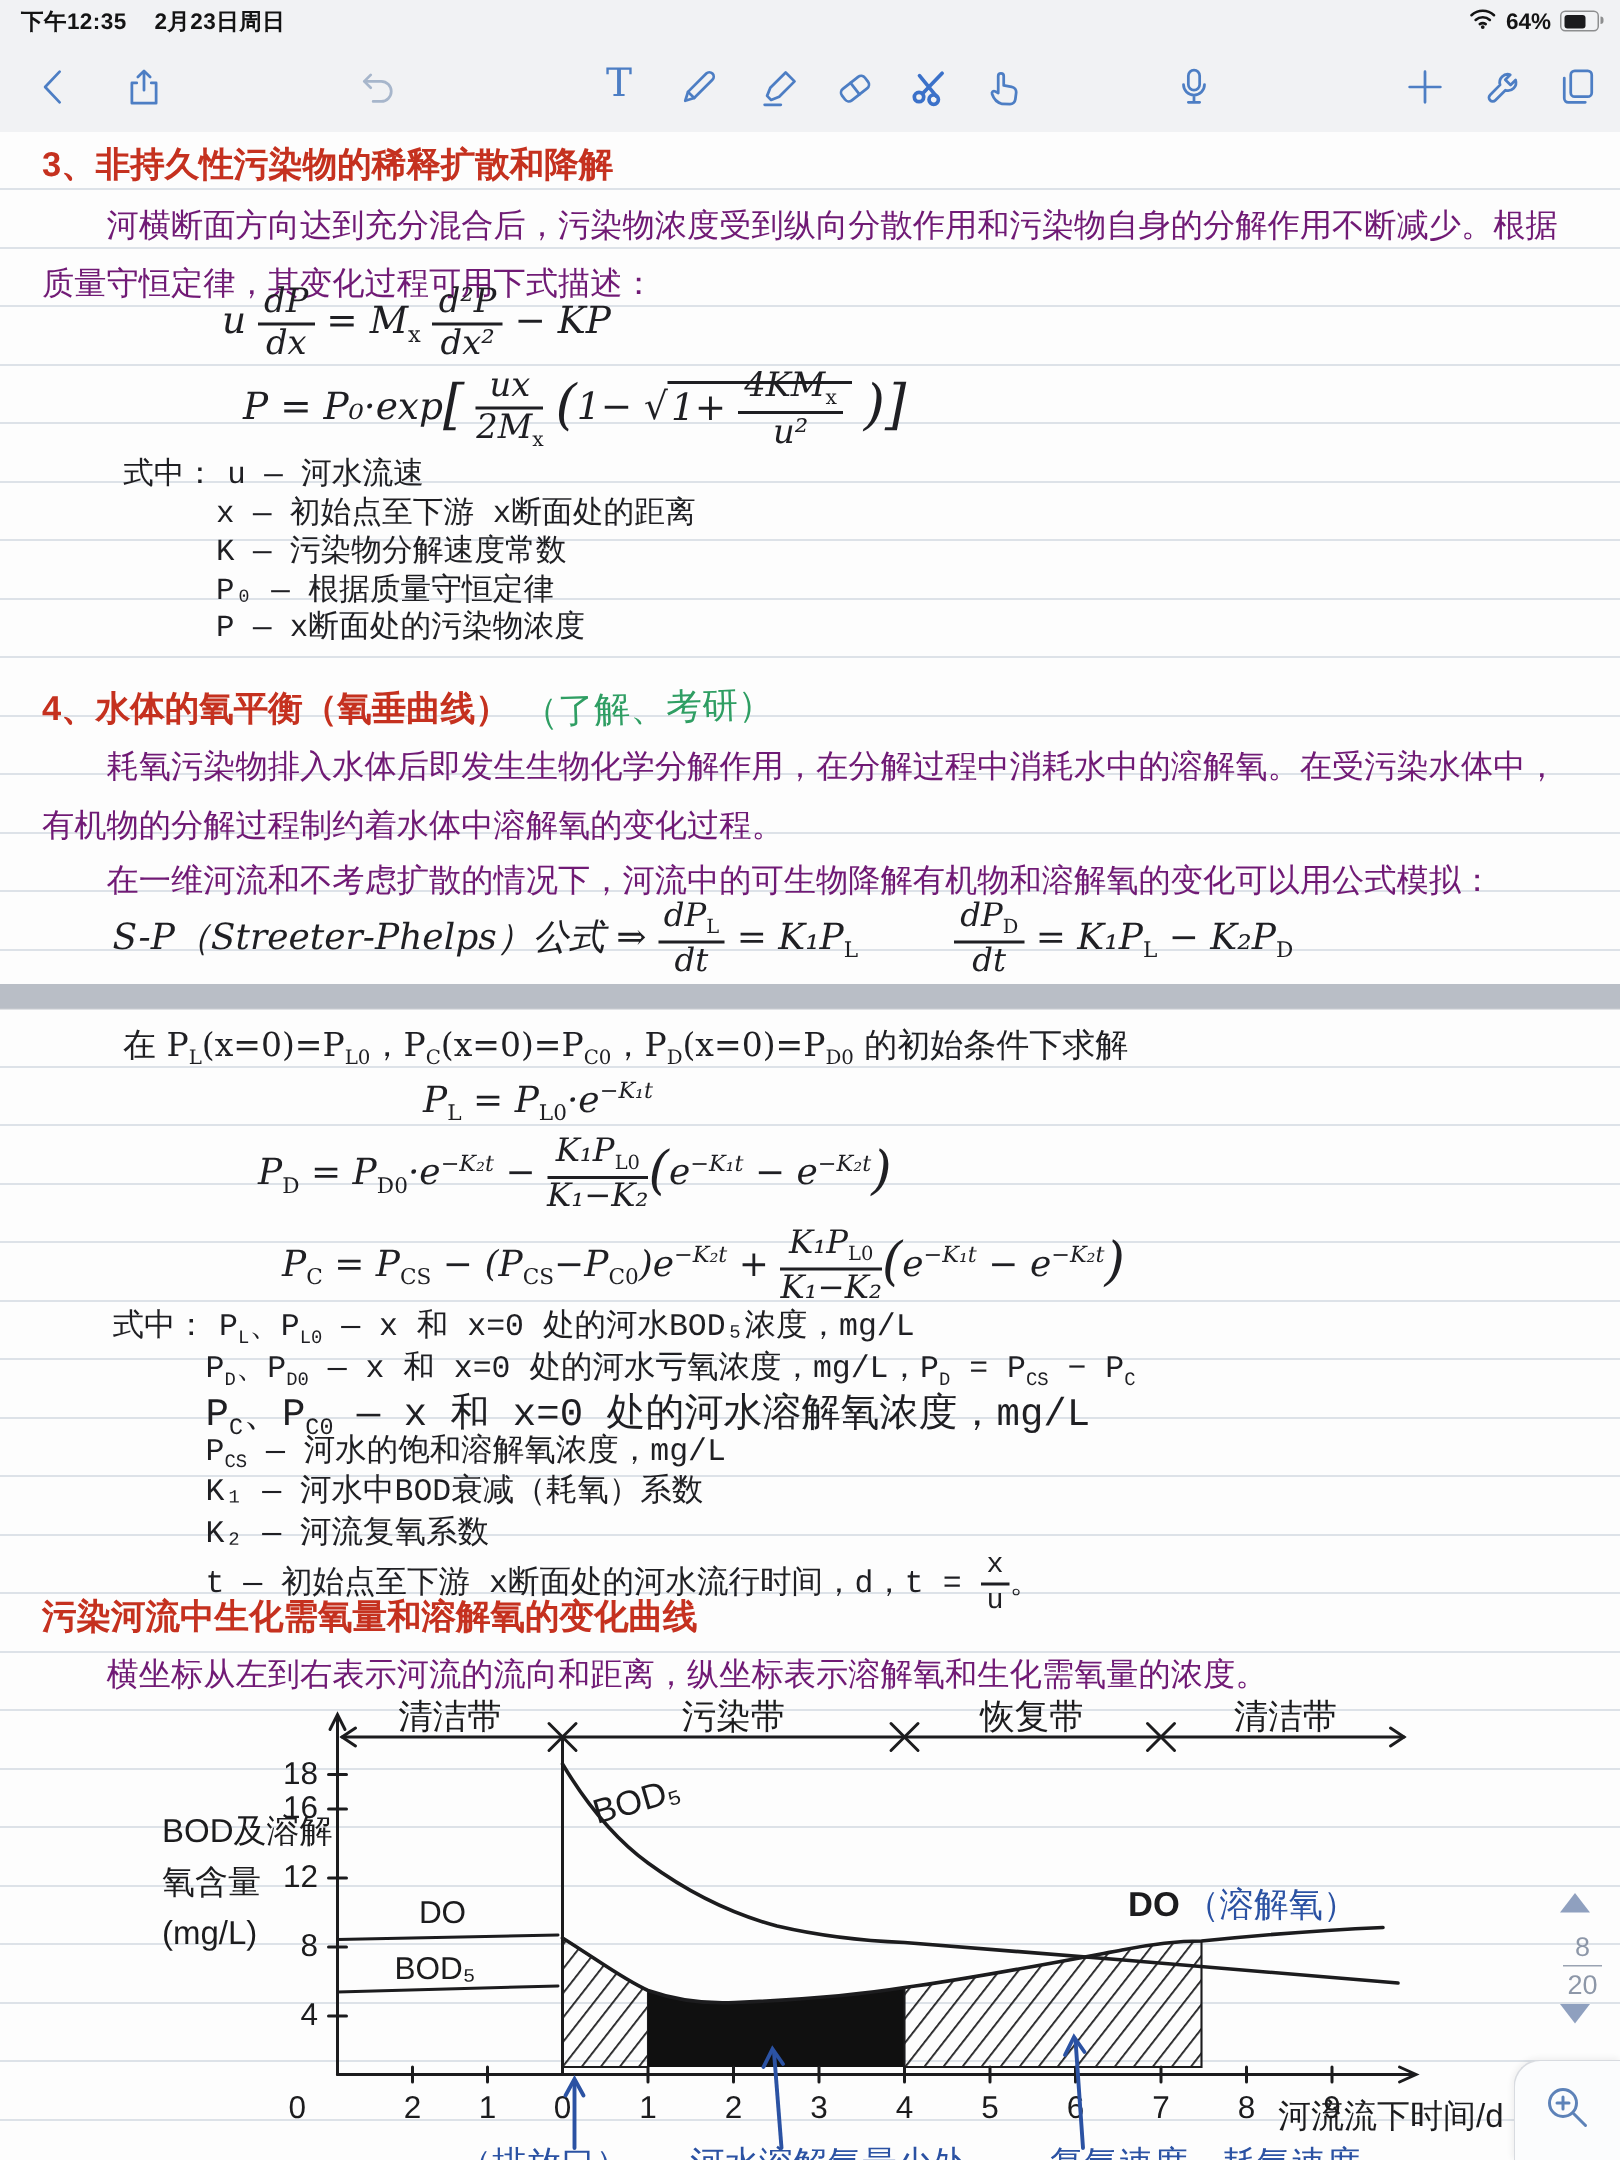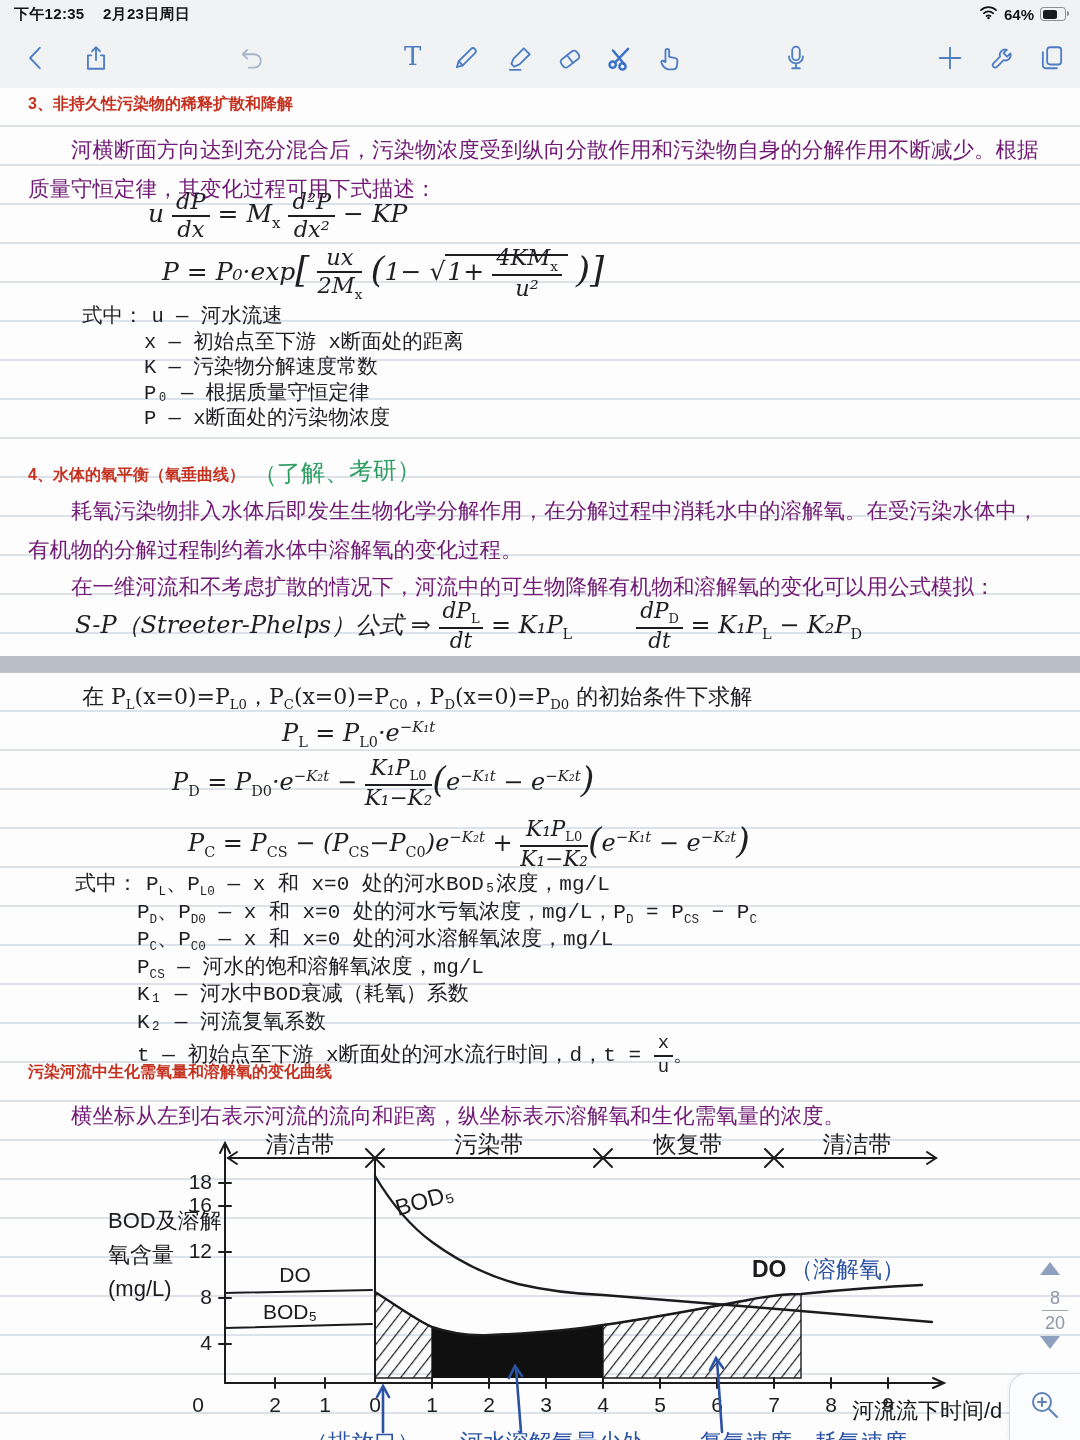--- a/index.html
+++ b/index.html
@@ -22,21 +22,21 @@
   .tico.active svg{stroke-width:2.3}
   .ttool{position:absolute;top:14px;font-family:"DejaVu Serif",serif;font-size:26px;line-height:28px;color:#4d7ec4}
   
   .page{position:absolute;left:0;width:1080px;background-color:#fdfdfd;
         background-image:repeating-linear-gradient(to bottom,transparent 0px,transparent 37.4px,#dde2e8 37.4px,#dde2e8 39px)}
   #page1{top:88px;height:568px;border-bottom:1px solid #c2c6cc}
   #page2{top:672px;height:768px;border-top:1px solid #c2c6cc}
   .sep{position:absolute;left:0;top:656px;width:1080px;height:16px;background:#b9bec6}
   
   .abs{position:absolute}
-  .rhead{font-size:16px;font-weight:700;color:#c5311f;white-space:nowrap}
+  .rhead{font-size:23px;font-weight:700;color:#c5311f;white-space:nowrap}
   .para{font-size:21.5px;line-height:39px;color:#701a75;text-indent:2em;width:1024px}
   .hw{font-family:Liberation Mono, monospace;color:#1f1f23}
   .formula{font-family:"DejaVu Serif",serif;font-style:italic;color:#1f1f23;white-space:nowrap}
   .formula sub,.hw sub{font-size:60%;font-style:normal}
   .formula sup{font-size:62%}
   .fr{display:inline-flex;flex-direction:column;text-align:center;vertical-align:middle;line-height:1.05;font-size:.9em}
   .fr span:first-child{border-bottom:2px solid currentColor;padding:0 4px 1px}
   .fr span:last-child{padding-top:1px}
   .bg{font-size:1.45em;font-weight:300;vertical-align:-6%}
   .rad{white-space:nowrap}
@@ -201,21 +201,21 @@
       <span>K₁−K₂</span>
     </span><span class="bg">(</span>e<sup>−K₁t</sup> − e<sup>−K₂t</sup><span class="bg">)</span></div>
 <div class="abs formula" style="left:188px;top:818px;font-size:24px">P<sub>C</sub> = P<sub>CS</sub> − (P<sub>CS</sub>−P<sub>C0</sub>)e<sup>−K₂t</sup> + <span class="fr">
       <span>K₁P<sub>L0</sub></span>
       <span>K₁−K₂</span>
     </span><span class="bg">(</span>e<sup>−K₁t</sup> − e<sup>−K₂t</sup><span class="bg">)</span></div>
 
 <div class="abs" style="left:75px;top:869px">
   <div class="defrow" style="height:27.5px;font-size:21px"><span class="wl hw">式中：</span><span class="hw">P<sub>L</sub>、P<sub>L0</sub> — x 和 x=0 处的河水BOD₅浓度，mg/L</span></div>
   <div class="defrow ind" style="height:27.5px;font-size:21px"><span class="hw">P<sub>D</sub>、P<sub>D0</sub> — x 和 x=0 处的河水亏氧浓度，mg/L，P<sub>D</sub> = P<sub>CS</sub> − P<sub>C</sub></span></div>
-  <div class="defrow ind" style="height:27.5px;font-size:21px"><span class="hw">P<sub>C</sub>、P<sub>C0</sub> — x 和 x=0 处的河水溶解氧浓度，mg/L</span></div>
+  <div class="defrow ind" style="height:27.5px;font-size:26px"><span class="hw">P<sub>C</sub>、P<sub>C0</sub> — x 和 x=0 处的河水溶解氧浓度，mg/L</span></div>
   <div class="defrow ind" style="height:27.5px;font-size:21px"><span class="hw">P<sub>CS</sub> — 河水的饱和溶解氧浓度，mg/L</span></div>
   <div class="defrow ind" style="height:27.5px;font-size:21px"><span class="hw">K₁ — 河水中BOD衰减（耗氧）系数</span></div>
   <div class="defrow ind" style="height:27.5px;font-size:21px"><span class="hw">K₂ — 河流复氧系数</span></div>
   <div class="defrow ind" style="height:27.5px;font-size:21px"><span class="hw">t — 初始点至下游 x断面处的河水流行时间，d，t = <span class="fr">
           <span>x</span>
           <span>u</span>
         </span>。</span></div>
 </div>
 
 <div class="abs rhead" style="left:28px;top:1062px">污染河流中生化需氧量和溶解氧的变化曲线</div>

